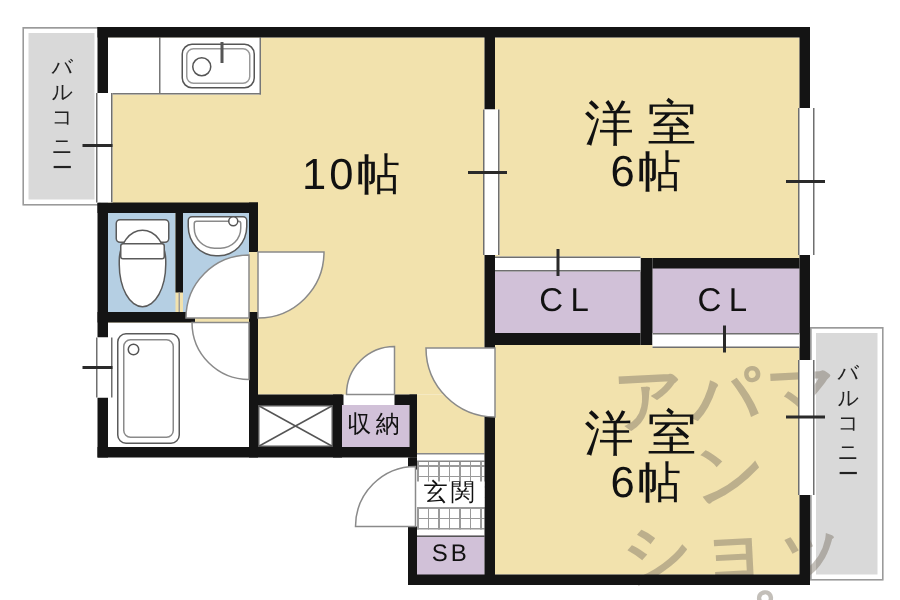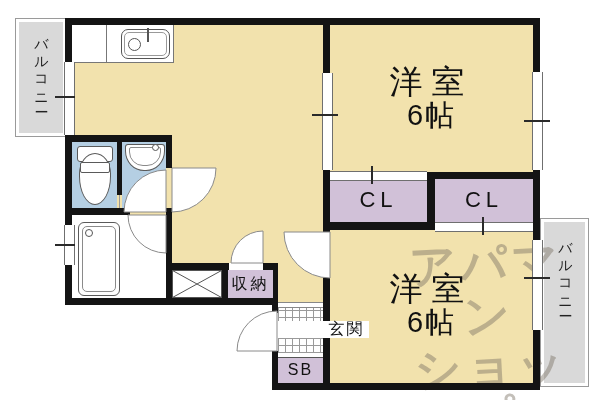--- a/index.html
+++ b/index.html
@@ -136,30 +136,31 @@
     <path d="M330,232 L284,232 A46,46 0 0 0 330,278 Z" fill="#fff" stroke="#8a8a8a" stroke-width="1"></path>
     <path d="M277,351 L277,311 A40,40 0 0 0 237,351 Z" fill="#fff" stroke="#8a8a8a" stroke-width="1"></path>
     <g stroke="#555" stroke-width="1" fill="none">
       <rect x="172.5" y="270.5" width="49" height="27"></rect>
       <line x1="172.5" y1="270.5" x2="221.5" y2="297.5"></line>
       <line x1="221.5" y1="270.5" x2="172.5" y2="297.5"></line>
     </g>
   </svg>
 
   <div class="lbl roomlbl" style="left:140px;top:75px;width:190px;height:85px;">
+    <span class="mid">10帖</span>
   </div>
   <div class="lbl roomlbl" style="left:330px;top:50px;width:203px;height:95px;">
     <span class="big">洋室</span>
     <span class="mid">6帖</span>
   </div>
   <div class="lbl roomlbl" style="left:330px;top:255px;width:203px;height:100px;">
     <span class="big">洋室</span>
     <span class="mid">6帖</span>
   </div>
   <div class="lbl cl" style="left:330px;top:188px;width:97px;">CL</div>
   <div class="lbl cl" style="left:435px;top:188px;width:98px;">CL</div>
   <div class="lbl sm" style="left:228px;top:276px;width:45px;letter-spacing:3px;">収納</div>
-  <div class="lbl sm" style="left:278px;top:321px;width:45px;background:#fff;padding-left:46px;">玄関</div>
+  <div class="lbl sm" style="left:278px;top:321px;width:45px;background:#fff;">玄関</div>
   <div class="lbl sm" style="left:278px;top:362px;width:45px;">SB</div>
   <div class="vtext" style="left:33px;top:28px;height:100px;">バルコニー</div>
   <div class="vtext" style="left:557px;top:232px;height:140px;">バルコニー</div>
 
 </div>
 
 </body></html>

